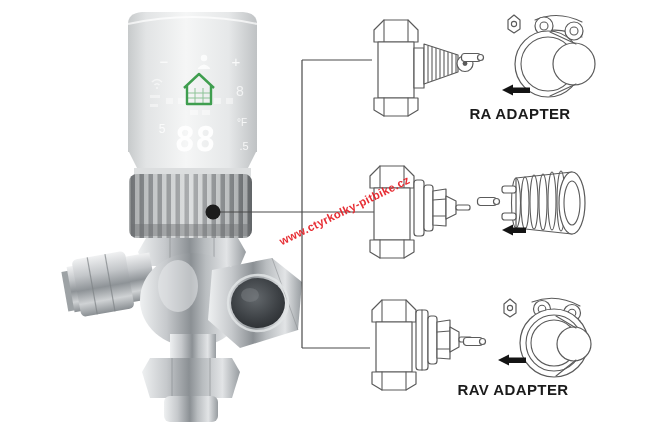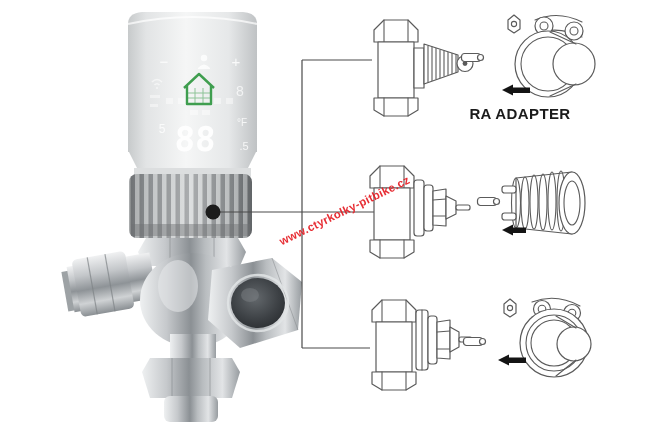--- a/index.html
+++ b/index.html
@@ -309,17 +309,18 @@
       <circle class="lwn" cx="60" cy="55" r="23"></circle>
       <circle class="lw" cx="80" cy="56" r="17"></circle>
       <line class="lwn" x1="62" y1="28" x2="82" y2="40"></line>
       <line class="lwn" x1="62" y1="88" x2="82" y2="72"></line>
       <g>
         <polygon class="arrow" points="4,72 15,66.5 15,77.5"></polygon>
         <rect class="arrow" x="14" y="69.5" width="18" height="5.5"></rect>
       </g>
     </svg>
 
+    <div class="adapter-label" style="left:428px;top:381px">RAV ADAPTER</div>
   </div>
 
   <div class="watermark">www.ctyrkolky-pitbike.cz</div>
 
 </div>
 
 </body></html>

